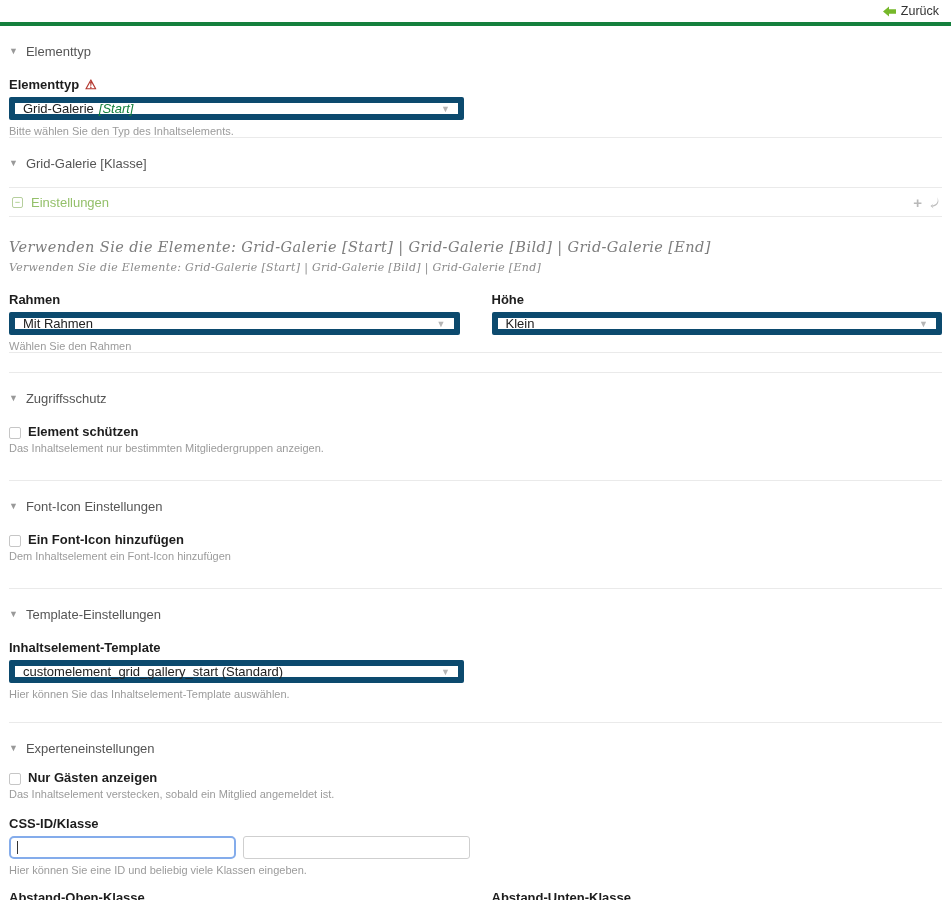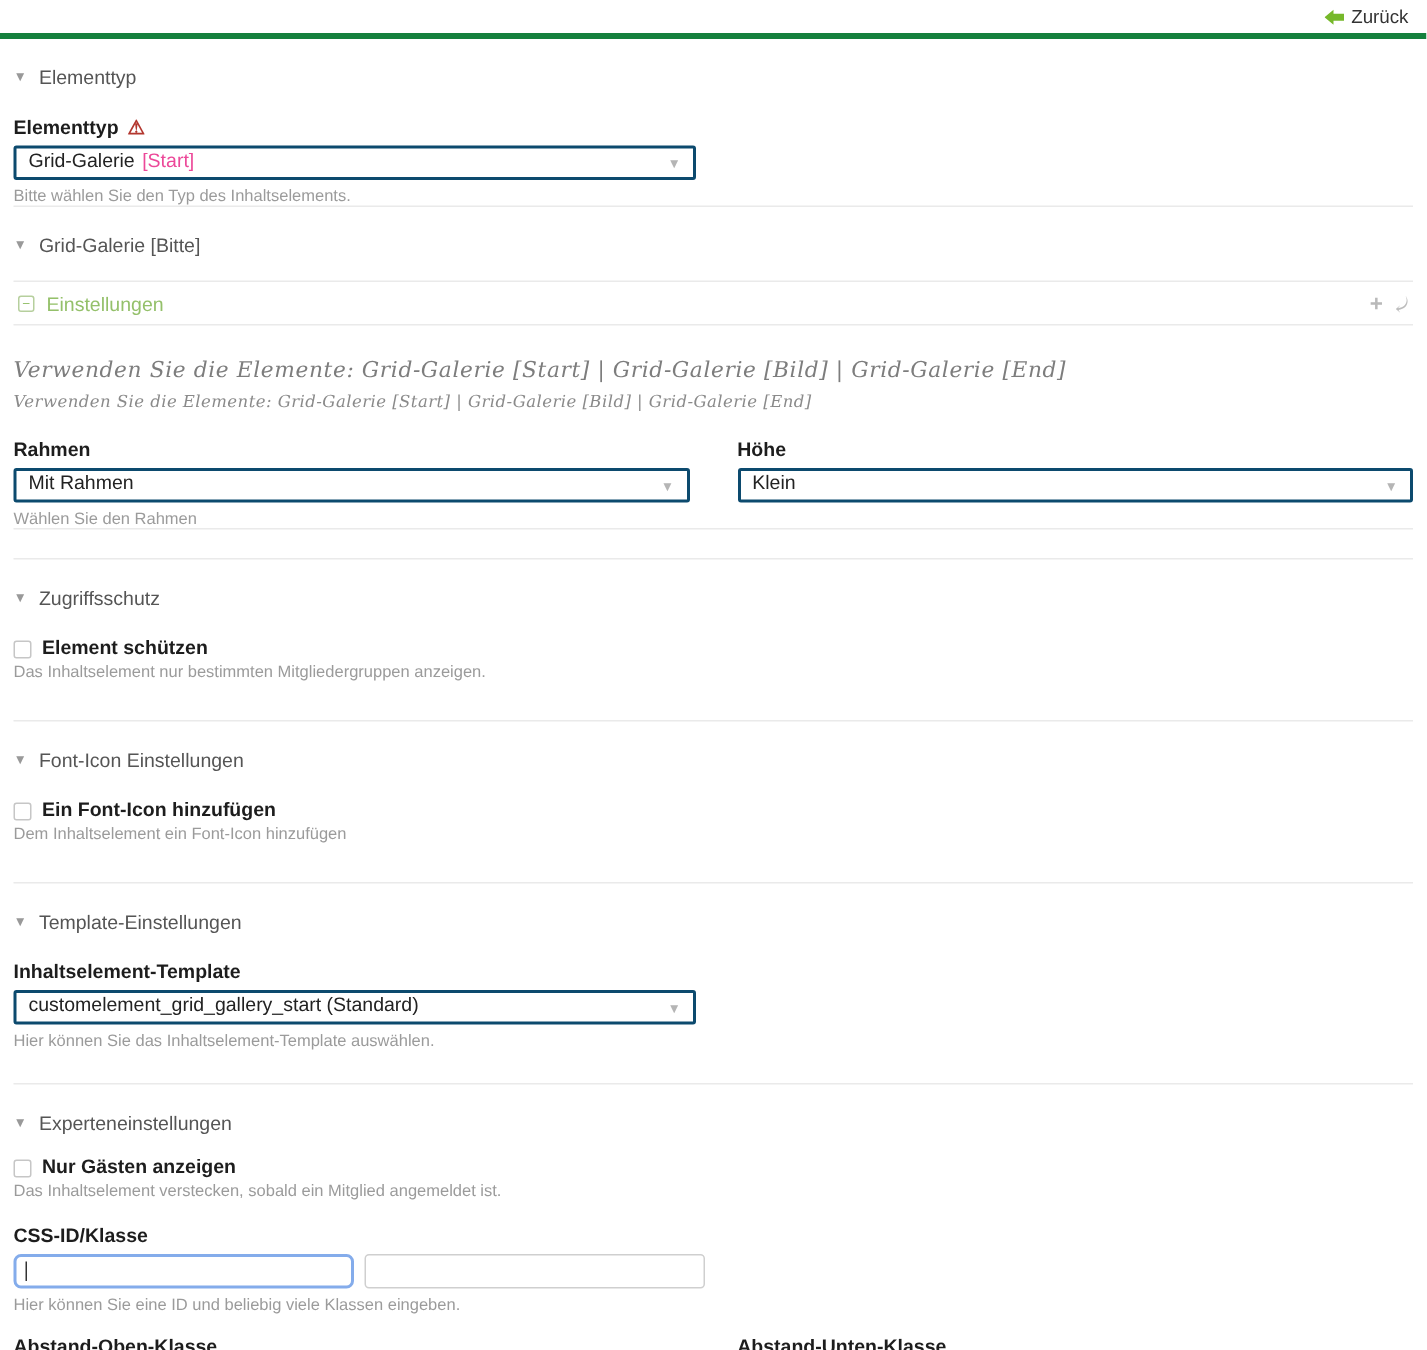--- a/index.html
+++ b/index.html
@@ -21,27 +21,27 @@
   
   .legend { display:flex; align-items:center; gap:8px; color:#555; font-size:13px; margin-top:18px; }
   .tri { color:#999; font-size:9px; line-height:1; }
 
   
   .flabel { font-weight:bold; color:#1d1d1d; font-size:13px; margin-top:18px; margin-bottom:5px; display:flex; align-items:center; gap:6px; }
   .warn { color:#b3372f; font-size:13px; line-height:1; }
 
   
   .select {
-    height:23px; background:#fff; border:2px solid #0c4a6e; border-radius:2px;
-    display:flex; padding:0 24px 0 8px; position:relative;
+    height:23px; background:#fff; border:6px solid #0c4a6e; border-radius:2px;
+    display:flex; align-items:center; padding:0 24px 0 8px; position:relative;
     font-size:13px; color:#222; cursor:default; width:455px;
   }
   .select.full { width:100%; }
   .select .dd { position:absolute; right:8px; top:50%; transform:translateY(-50%); color:#b5b5b5; font-size:9px; }
-  .muted-suffix { color:#ec4899; margin-left:5px; }
+  .muted-suffix { color:#15803d; margin-left:5px;font-style:italic; }
 
   .help { color:#9b9b9b; font-size:11px; margin-top:5px; }
 
   hr.div { border:none; border-top:1px solid #eaeaea; margin:0; }
   .mt20 { margin-top:20px; }
 
   
   .subpal {
     margin-top:16px; border-top:1px solid #eaeaea; border-bottom:1px solid #eaeaea;
     height:30px; display:flex; align-items:center; justify-content:space-between; padding:0 3px;
@@ -113,21 +113,21 @@
       <span>Grid-Galerie</span>
       <span class="muted-suffix">[Start]</span>
       <span class="dd">▼</span>
     </div>
     <div class="help">Bitte wählen Sie den Typ des Inhaltselements.</div>
 
     <hr class="div mt20">
 
     <div class="legend">
       <span class="tri">▼</span>
-      <span>Grid-Galerie [Bitte]</span>
+      <span>Grid-Galerie [Klasse]</span>
     </div>
 
     <div class="subpal">
       <div class="subpal-left">
         <span class="collapse-box">
             <span>−</span>
           </span>
         <span>Einstellungen</span>
       </div>
       <div class="subpal-right">

